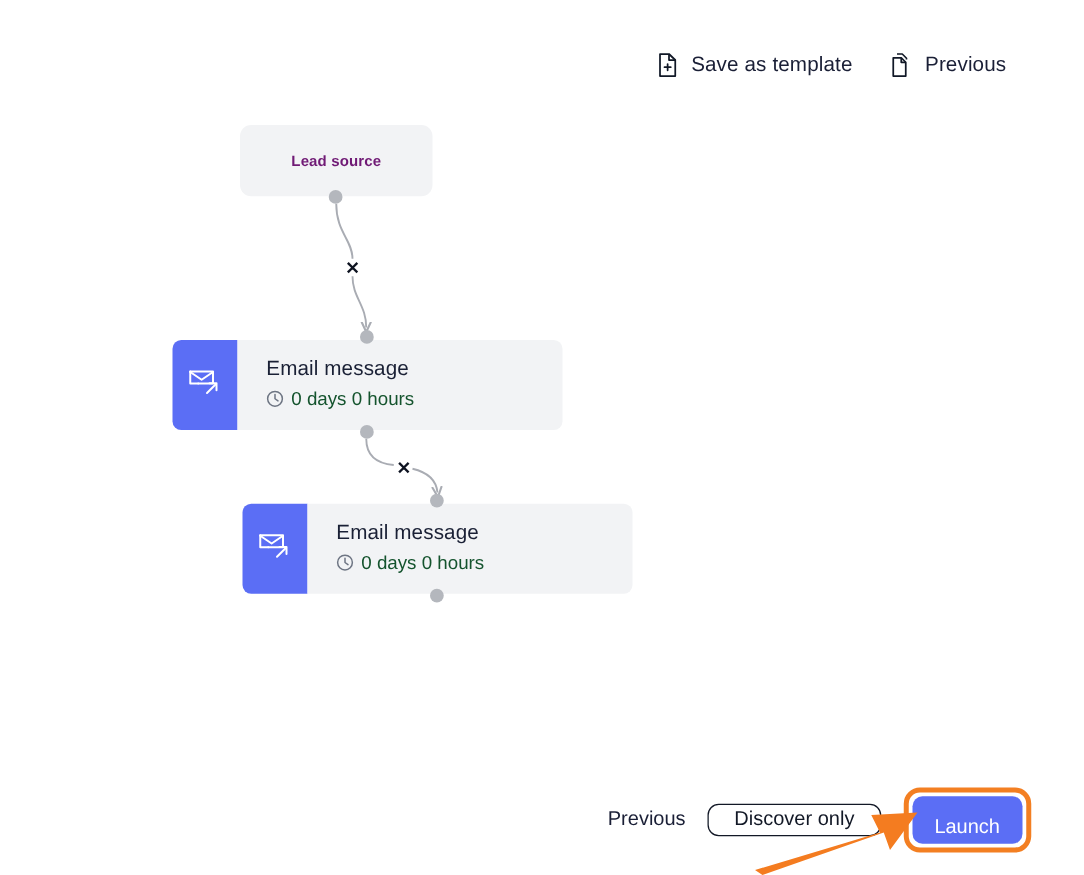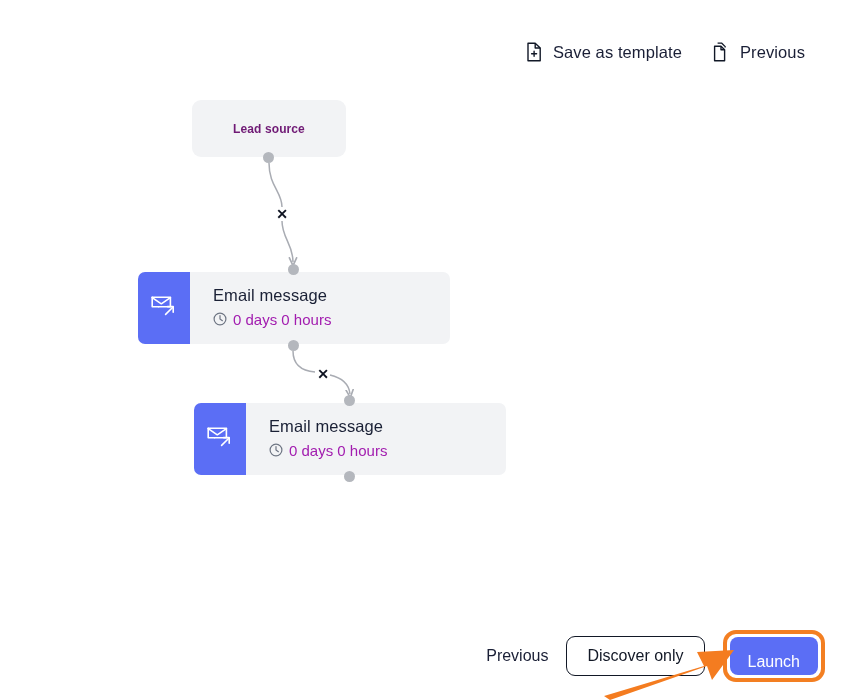--- a/index.html
+++ b/index.html
@@ -88,21 +88,21 @@
     font-weight: normal;
     color: #1a2035;
     line-height: 1.25;
     letter-spacing: .1px;
   }
   .node-meta {
     display: flex;
     align-items: center;
     gap: 6px;
     margin-top: 5px;
-    color: #a21caf;
+    color: #14532d;
     font-size: 15px;
   }
   .node-meta .clock { width: 14px; height: 14px; display: block; flex: 0 0 14px; }
 
   .port {
     position: absolute;
     width: 11px; height: 11px;
     border-radius: 50%;
     background: #b4b7bd;
     cursor: pointer;
@@ -133,21 +133,21 @@
   .link-btn {
     background: none; border: none; padding: 0;
     font-size: 16px; color: #1a1f36; cursor: pointer;
     font-family: "Liberation Sans", sans-serif;
   }
   .ghost-btn {
     background: #fff;
     border: 1.4px solid #121826;
     border-radius: 9px;
     padding: 0 20px;
-    height: 40px;
+    height: 26px;
     min-width: 126px;
     font-size: 16px;
     color: #121826;
     cursor: pointer;
     font-family: "Liberation Sans", sans-serif;
     white-space: nowrap;
   }
   .launch-wrap {
     position: relative;
     border: 4px solid #f37f22;

